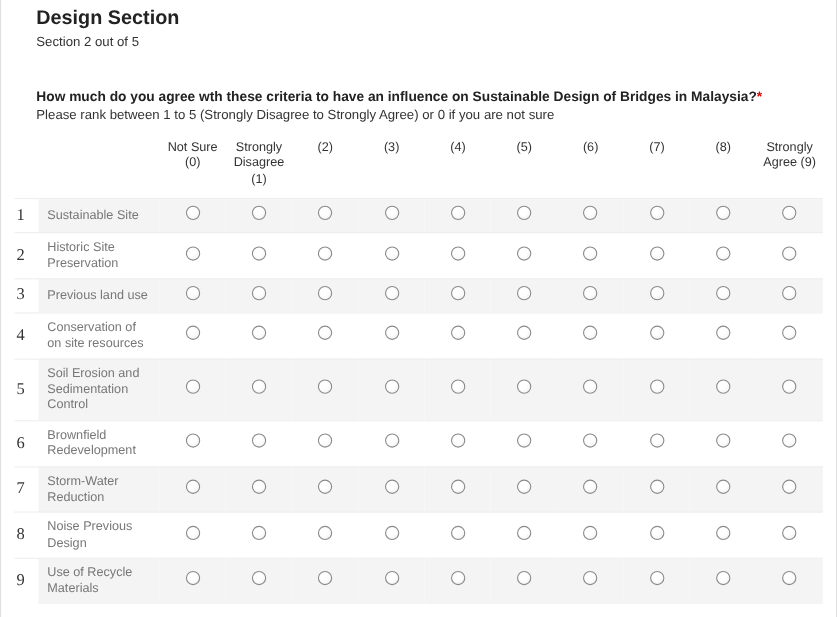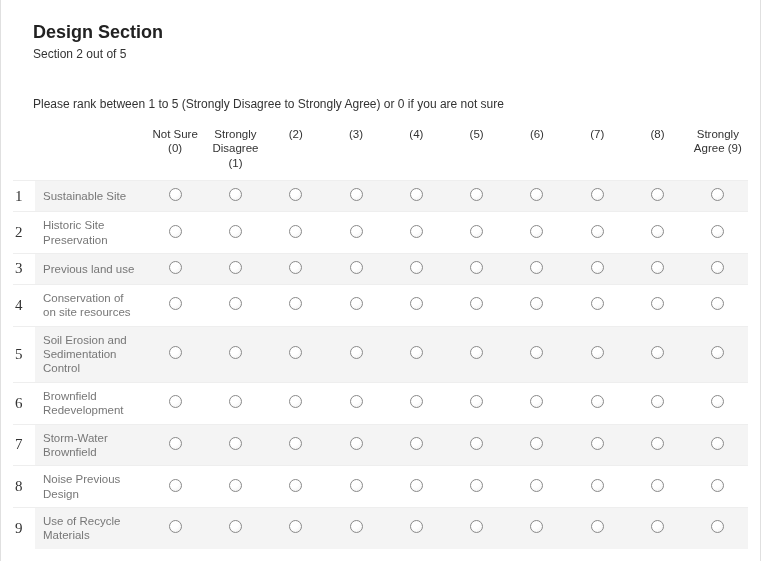--- a/index.html
+++ b/index.html
@@ -6,21 +6,21 @@
   body {
     font-family: Arial, Helvetica, sans-serif;
     background: #fff;
     width: 761px;
     height: 561px;
     overflow: hidden;
     border-left: 1px solid #e0e0e0;
     border-right: 1px solid #e0e0e0;
   }
   .container {
-    padding: 22px 12px 0 12px;
+    padding: 6px 12px 0 12px;
   }
   .section-title {
     font-size: 18px;
     font-weight: bold;
     color: #222;
     padding-left: 20px;
     margin-bottom: 4px;
   }
   .section-sub {
     font-size: 12px;
@@ -93,20 +93,23 @@
     background: radial-gradient(circle at 35% 30%, #fff 0%, #fff 40%, #eee 100%);
   }
 </style>
 </head>
 <body>
 
 <div class="container">
   <h2 class="section-title">Design Section</h2>
   <div class="section-sub">Section 2 out of 5</div>
 
+  <div class="question">
+    <span>How much do you agree wth these criteria to have an influence on Sustainable Design of Bridges in Malaysia?</span><span class="required">*</span>
+  </div>
   <div class="instructions">Please rank between 1 to 5 (Strongly Disagree to Strongly Agree) or 0 if you are not sure</div>
 
   <table>
     <colgroup>
       <col class="numcol">
         <col class="labelcol">
       <col class="optcol">
         <col class="optcol">
         <col class="optcol">
         <col class="optcol">
@@ -213,21 +216,21 @@
           <td class="cell"><span class="radio"></span></td>
           <td class="cell"><span class="radio"></span></td>
           <td class="cell"><span class="radio"></span></td>
           <td class="cell"><span class="radio"></span></td>
           <td class="cell"><span class="radio"></span></td>
           <td class="cell"><span class="radio"></span></td>
           <td class="cell"><span class="radio"></span></td>
         </tr>
         <tr>
           <td class="rownum">7</td>
-          <td class="rowlabel">Storm-Water Brownfield</td>
+          <td class="rowlabel">Storm-Water Reduction</td>
           <td class="cell"><span class="radio"></span></td>
           <td class="cell"><span class="radio"></span></td>
           <td class="cell"><span class="radio"></span></td>
           <td class="cell"><span class="radio"></span></td>
           <td class="cell"><span class="radio"></span></td>
           <td class="cell"><span class="radio"></span></td>
           <td class="cell"><span class="radio"></span></td>
           <td class="cell"><span class="radio"></span></td>
           <td class="cell"><span class="radio"></span></td>
           <td class="cell"><span class="radio"></span></td>

